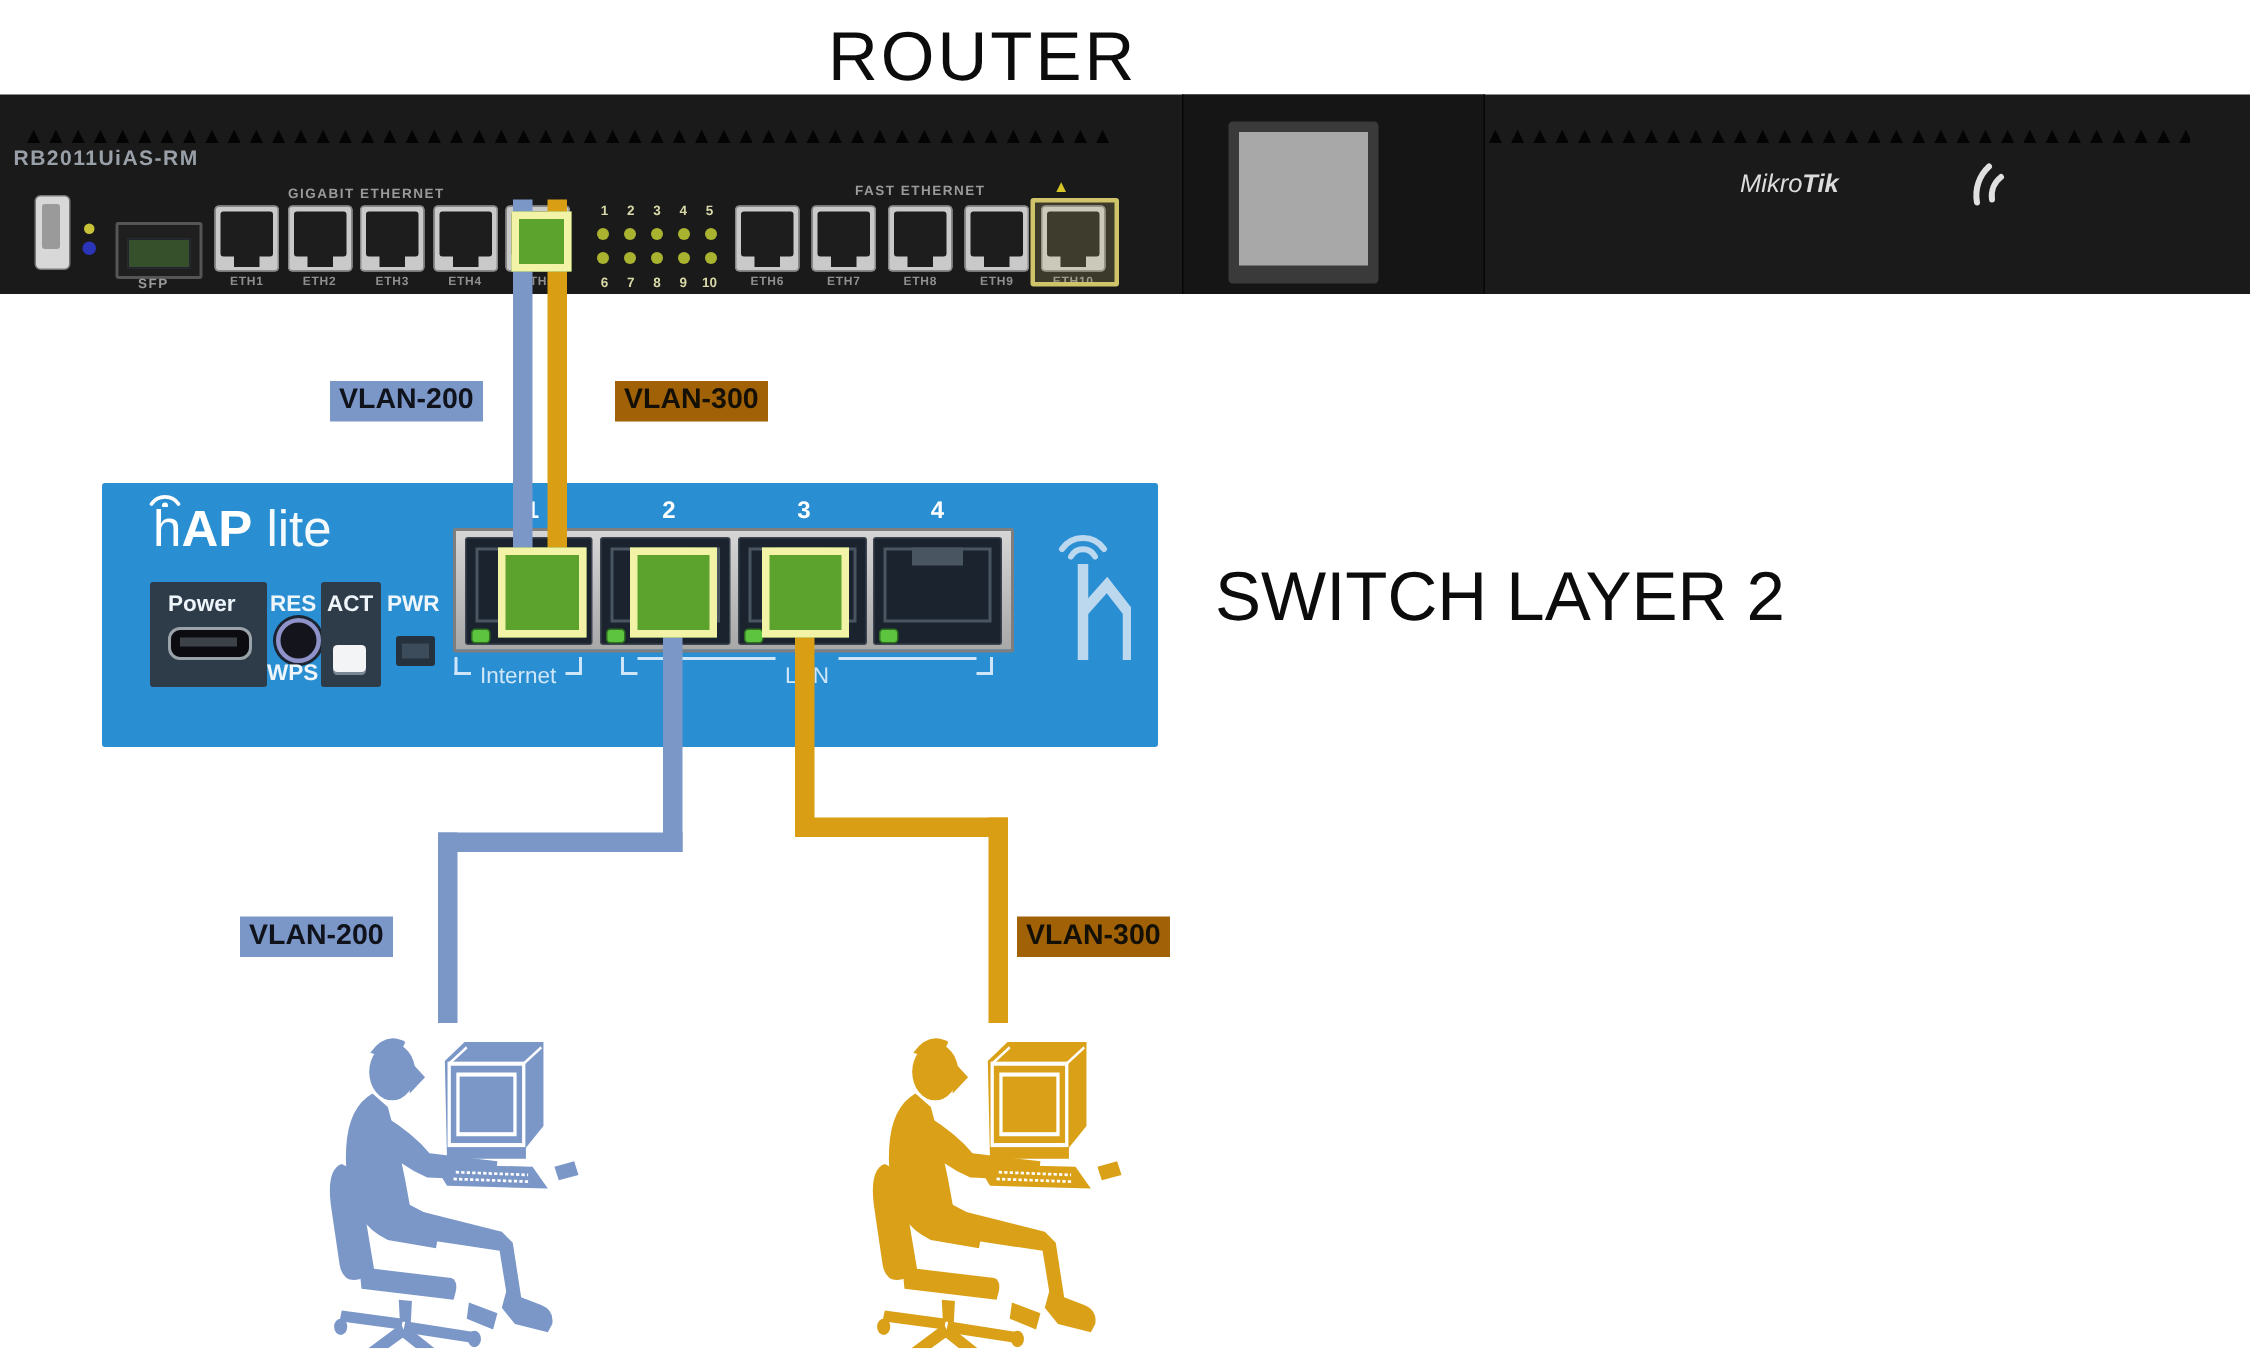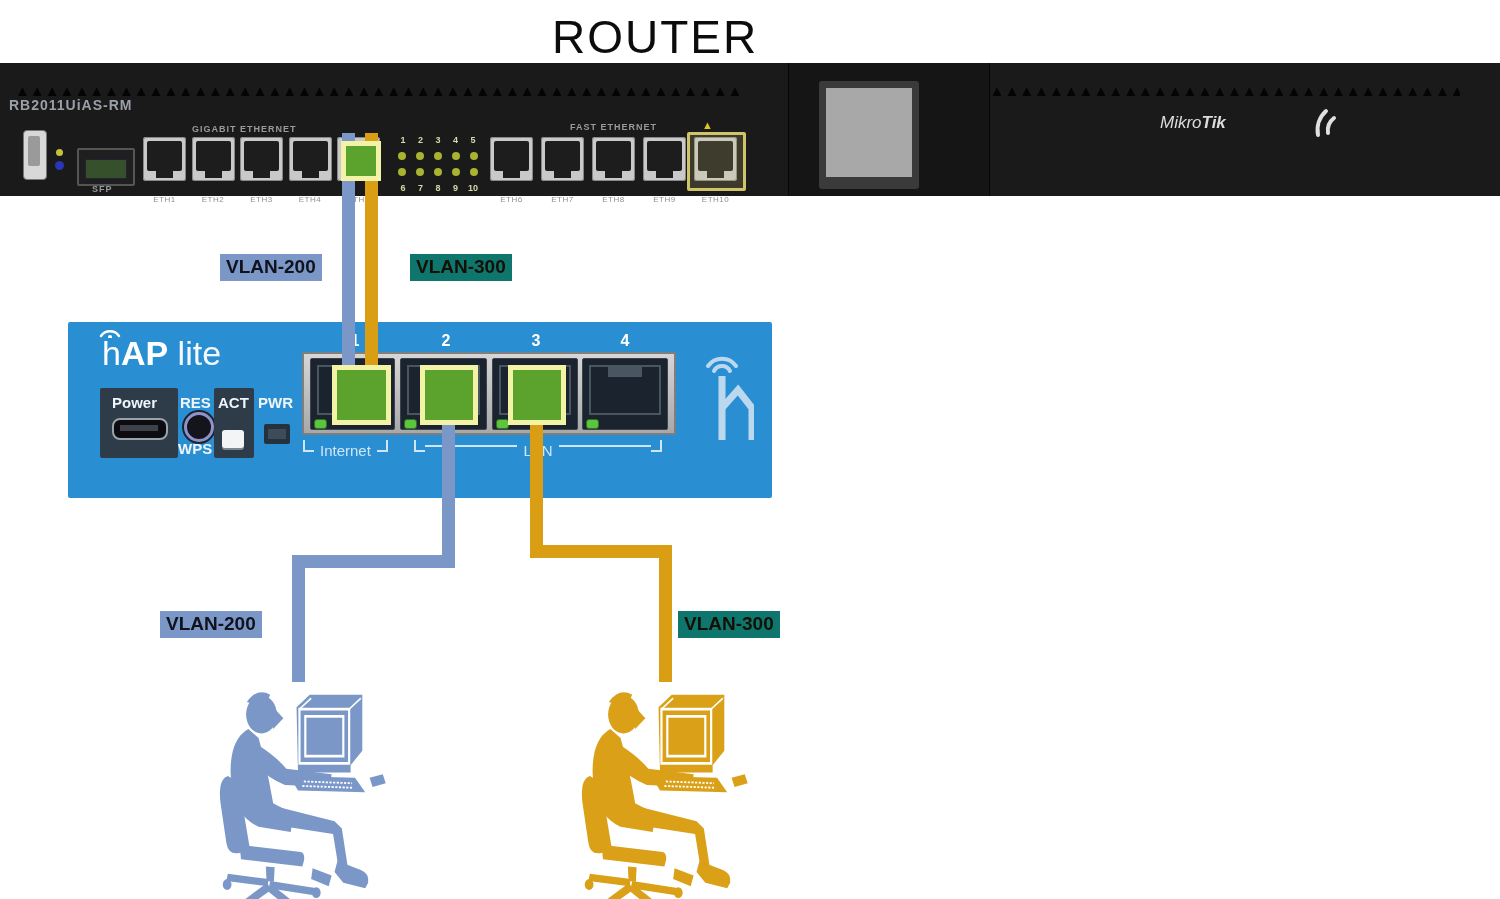--- a/index.html
+++ b/index.html
@@ -19,21 +19,21 @@
   .usb{position:absolute;left:23px;top:67px;width:22px;height:48px;background:#d8d8d8;border-radius:4px;border:1px solid #777;}
   .usb-inner{position:absolute;left:4px;top:5px;width:12px;height:30px;background:#9a9a9a;border-radius:2px;}
   .led-dot{position:absolute;border-radius:50%;}
   .sfp{position:absolute;left:77px;top:85px;width:54px;height:34px;background:#1f1f1f;border:2px solid #555;border-radius:2px;}
   .sfp-board{position:absolute;left:6px;top:9px;width:40px;height:18px;background:#35502a;border:1px solid #223;}
   .portrow{position:absolute;display:flex;justify-content:space-between;}
   .pwrap{display:flex;flex-direction:column;align-items:center;}
   .rj45{width:43px;height:44px;background:#c9c9c9;border-radius:3px;position:relative;box-shadow:inset 0 0 0 1px #888;}
   .rj45 .hole{position:absolute;left:4px;top:4px;right:4px;bottom:10px;background:#1d1d1d;border-radius:2px;}
   .rj45 .tab{position:absolute;left:13px;bottom:3px;width:17px;height:8px;background:#1d1d1d;}
-  .plabel{margin-top:14px;font-size:8px;color:#8f8f8f;font-weight:normal;letter-spacing:0.5px;}
+  .plabel{margin-top:2px;font-size:8px;color:#8f8f8f;font-weight:bold;letter-spacing:0.5px;}
   .ledmatrix{position:absolute;left:398px;top:72px;width:80px;height:58px;display:flex;flex-direction:column;justify-content:space-between;}
   .ledrow{display:flex;justify-content:space-between;}
   .lednum{font-size:9px;color:#d8d8a8;font-weight:bold;width:10px;text-align:center;}
   .leddot{width:8px;height:8px;border-radius:50%;background:#aab32f;}
   .eth10-frame{position:absolute;left:687px;top:69px;width:53px;height:53px;border:3px solid #cfc46a;background:rgba(215,205,115,0.18);border-radius:2px;}
   .eth10-arrow{position:absolute;left:702px;top:57px;font-size:11px;color:#d8c626;line-height:1;}
   .lcd-panel{position:absolute;left:788px;top:0;width:200px;height:133px;background:#151515;border-left:1px solid #060606;border-right:1px solid #060606;}
   .lcd{position:absolute;left:30px;top:18px;width:100px;height:108px;background:#3a3a3a;border-radius:3px;}
   .lcd-screen{position:absolute;left:7px;top:7px;right:7px;bottom:12px;background:#a8a8a8;}
   .mikrotik{position:absolute;left:1160px;top:50px;font-size:17px;font-style:italic;color:#dcdcdc;}
@@ -42,21 +42,21 @@
 
   
   .gsq{position:absolute;background:#5ba32d;border:5px solid #f3f3a8;box-sizing:border-box;z-index:4;}
   .cable{position:absolute;z-index:3;}
   .c200{background:#7b97c8;}
   .c300{background:#d99e14;}
 
   
   .chip{position:absolute;z-index:5;font-size:19px;font-weight:bold;color:#10131c;padding:2px 6px;line-height:1.2;}
   .chip.b200{background:#7b97c8;}
-  .chip.b300{background:#0f766e;color:#141006;}
+  .chip.b300{background:#a16207;color:#141006;}
 
   
   #switch{position:absolute;left:68px;top:322px;width:704px;height:176px;background:#2a8fd2;border-radius:2px;z-index:1;}
   .hap-logo{position:absolute;left:34px;top:14px;color:#fff;font-size:34px;line-height:1;}
   .hap-logo .h{font-weight:normal;}
   .hap-logo .ap{font-weight:bold;}
   .hap-logo .lite{font-weight:normal;opacity:0.95;}
   .hap-arcs{position:absolute;left:30px;top:2px;}
   .sw-box{position:absolute;background:#2e3c49;border-radius:2px;}
   .sw-text{position:absolute;color:#eef5fb;font-weight:bold;font-size:15px;}
@@ -65,21 +65,21 @@
   .act-led{position:absolute;left:154px;top:108px;width:22px;height:18px;background:#f2f4f6;border-radius:3px;box-shadow:0 2px 0 #7b8894;}
   .pwr-led{position:absolute;left:196px;top:102px;width:26px;height:20px;background:#25313d;border-radius:2px;}
   .pwr-led i{position:absolute;left:4px;top:5px;width:18px;height:10px;background:#3d4c5a;display:block;}
   .bezel{position:absolute;left:234px;top:30px;width:374px;height:83px;background:linear-gradient(#d6d6d6,#a8a8a8);
          border:2px solid #7e7e7e;box-sizing:border-box;border-radius:2px;}
   .swport{position:absolute;top:36px;height:72px;background:#1b232e;border:1px solid #3c4450;box-sizing:border-box;border-radius:2px;}
   .swport .inner{position:absolute;left:6px;top:6px;right:6px;bottom:14px;border:2px solid #4a5562;}
   .swport .tab2{position:absolute;left:30%;top:6px;width:40%;height:12px;background:#4a5562;}
   .swled{position:absolute;width:11px;height:8px;border-radius:3px;background:#5dc440;border:1px solid #2c7020;}
   .swnum{position:absolute;top:10px;width:20px;text-align:center;color:#fff;font-weight:bold;font-size:16px;}
-  .brkt{position:absolute;display:flex;align-items:center;color:#cfe6f8;font-size:15px;}
+  .brkt{position:absolute;display:flex;align-items:flex-start;color:#cfe6f8;font-size:15px;}
   .brkt .tick{width:9px;height:10px;border-left:2px solid #cfe6f8;border-bottom:2px solid #cfe6f8;}
   .brkt .tick.r{border-left:none;border-right:2px solid #cfe6f8;}
   .brkt .line{flex:1;height:2px;background:#cfe6f8;margin-bottom:0px;}
   .brkt .txt{padding:0 6px;line-height:1;position:relative;top:5px;}
 
   
   .user-svg{position:absolute;z-index:2;}
   .u200{color:#7b97c8;}
   .u300{color:#d9a018;}
 </style>
@@ -312,20 +312,21 @@
       <path d="M12,19 A9,9 0 0 1 28,19" fill="none" stroke="#bcd8ee" stroke-width="4" stroke-linecap="round"></path>
       <path d="M20,24 L20,88" stroke="#bcd8ee" stroke-width="7"></path>
       <path d="M20,56 L36,38 L50,56 L50,88" fill="none" stroke="#bcd8ee" stroke-width="7"></path>
     </svg>
   </div>
 
   <div class="gsq" style="left:332px;top:365px;width:59px;height:60px;"></div>
   <div class="gsq" style="left:420px;top:365px;width:58px;height:60px;"></div>
   <div class="gsq" style="left:508px;top:365px;width:58px;height:60px;"></div>
 
+  <div class="big-title" style="left:810px;top:374px;letter-spacing:0px;">SWITCH LAYER 2</div>
 
   <div class="cable c200" style="left:442px;top:420px;width:13px;height:148px;"></div>
   <div class="cable c200" style="left:292px;top:555px;width:163px;height:13px;"></div>
   <div class="cable c200" style="left:292px;top:555px;width:13px;height:127px;"></div>
 
   <div class="cable c300" style="left:530px;top:420px;width:13px;height:138px;"></div>
   <div class="cable c300" style="left:530px;top:545px;width:142px;height:13px;"></div>
   <div class="cable c300" style="left:659px;top:545px;width:13px;height:137px;"></div>
 
   <div class="chip b200" style="left:160px;top:611px;">VLAN-200</div>

